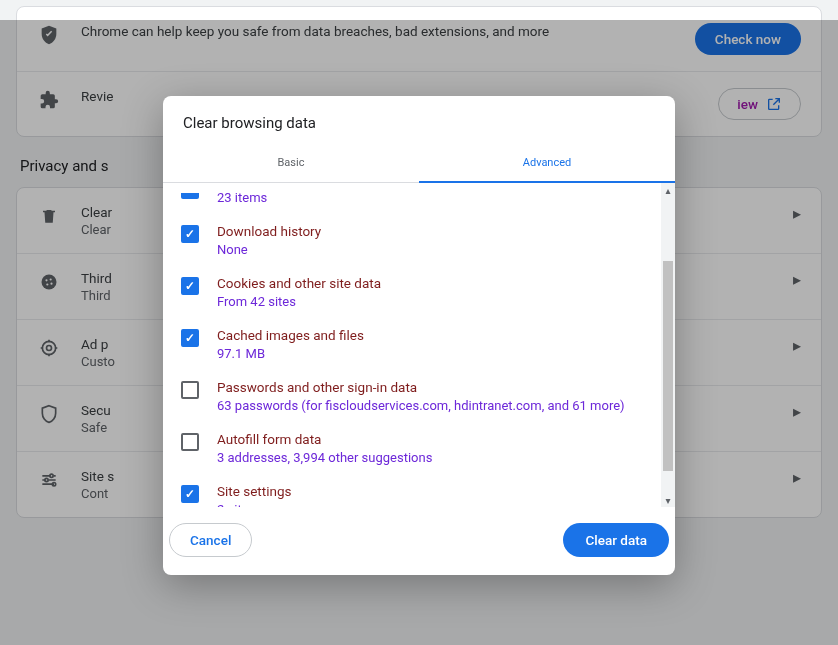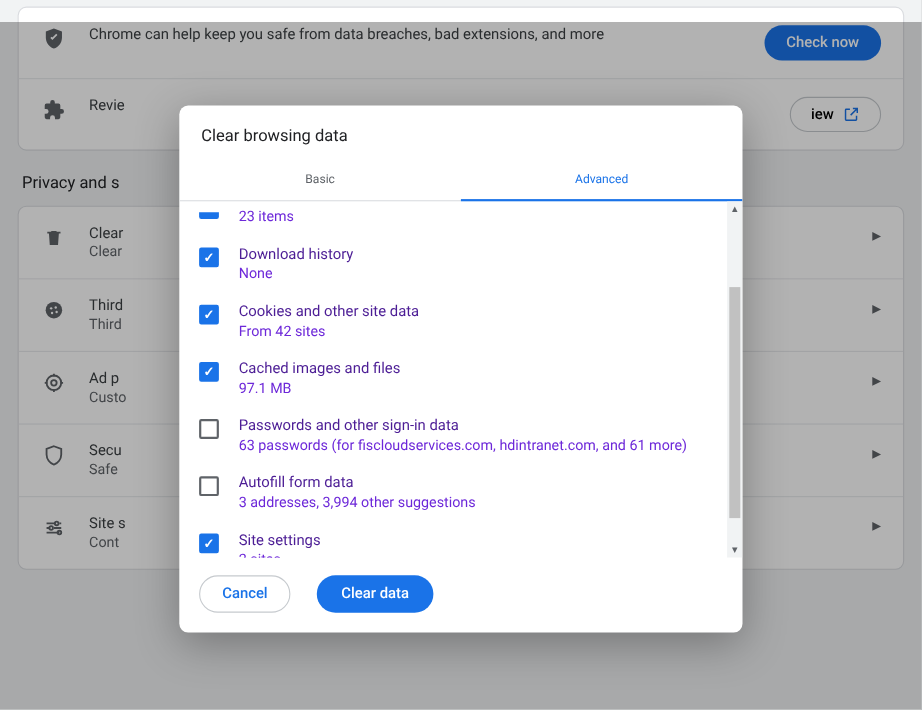--- a/index.html
+++ b/index.html
@@ -7,43 +7,43 @@
 
   .page { padding:0 16px; }
   .card { background:#fff; border:1px solid #dadce0; border-radius:8px; margin:6px 0; }
   .cardrow { display:flex; align-items:flex-start; padding:16px 20px; gap:20px; border-bottom:1px solid #e8eaed; }
   .cardrow:last-child { border-bottom:none; }
   .cardrow .ic { width:24px; height:24px; flex:0 0 24px; color:#5f6368; display:flex; align-items:center; justify-content:center; }
   .cardrow .txt { flex:1; color:#3c4043; font-size:13.5px; }
   .cardrow .sub { color:#5f6368; font-size:13px; margin-top:2px; }
   .chev { color:#5f6368; }
   .btn-check { background:#1a73e8; color:#ffffff; border:none; border-radius:16px; padding:8px 20px; font-size:13.5px; font-weight:500; cursor:pointer; }
-  .btn-review { background:#fff; color:#000000; border:1px solid #c6cace; border-radius:16px; padding:7px 18px; font-size:13.5px; font-weight:500; cursor:pointer; display:flex; align-items:center; gap:8px; }
+  .btn-review { background:#fff; color:#a21caf; border:1px solid #c6cace; border-radius:16px; padding:7px 18px; font-size:13.5px; font-weight:500; cursor:pointer; display:flex; align-items:center; gap:8px; }
   .sectionhdr { font-size:15px; color:#202124; padding:14px 4px 6px; }
 
   .overlay { position:absolute; inset:0; background:rgba(0,0,0,0.30); display:flex; align-items:flex-start; justify-content:center; padding-top:76px;margin-top:20px; }
   .dialog { width:512px; background:#fff; border-radius:8px; box-shadow:0 10px 40px rgba(0,0,0,0.3); overflow:hidden; display:flex; flex-direction:column; }
   .dlg-title { font-size:15px; color:#202124; padding:18px 20px 14px; }
   .tabs { display:flex; }
   .tab { flex:1; text-align:center; font-size:11px; padding:10px 0 12px; color:#5f6368; cursor:pointer; border-bottom:1px solid #dadce0; position:relative; }
   .tab.active { color:#1a73e8; font-weight:400; border-bottom:2px solid #1a73e8; }
   .dlg-body { position:relative; height:324px; overflow:hidden; }
   .dlg-scroll { position:absolute; left:0; top:0; right:14px; padding:4px 4px 0 18px; }
   .opt { display:flex; align-items:flex-start; gap:18px; padding:8px 0 10px; }
   .cb { width:18px; height:18px; margin-top:2px; flex:0 0 18px; border:2px solid #5f6368; border-radius:2px; display:flex; align-items:center; justify-content:center; cursor:pointer; }
   .cb.checked { background:#1a73e8; border-color:#1a73e8; }
   .cb.checked::after{ content:"✓"; color:#fff; font-size:12px; font-weight:bold; line-height:1; }
   .cb.half-bottom-peek{ border:none; background:#1a73e8; height:6px; margin-top:0; border-radius:0 0 2px 2px; }
-  .opt .lbl { color:#4c1d95; font-size:13.5px; }
+  .opt .lbl { color:#7f1d1d; font-size:13.5px; }
   .opt .det { color:#6d28d9; font-size:13px; margin-top:3px; }
   .scrollbar { position:absolute; right:0; top:0; bottom:0; width:14px; background:#f1f3f4; }
   .sb-arrow { height:14px; color:#5f6368; font-size:10px; display:flex; align-items:center; justify-content:center; }
   .sb-track { position:absolute; top:14px; bottom:14px; left:0; right:0; }
   .sb-thumb { position:absolute; left:2px; right:2px; top:64px; height:210px; background:#c1c1c1; border-radius:0; }
-  .dlg-actions { display:flex; justify-content:flex-start; gap:24px; padding:16px 18px 18px; }
+  .dlg-actions { display:flex; justify-content:space-between; gap:24px; padding:16px 6px 18px; }
   .btn-cancel { background:#fff; color:#1a73e8; border:1px solid #c6cace; border-radius:18px; padding:8px 20px; font-size:13.5px; font-weight:500; }
   .btn-clear { background:#1a73e8; color:#fff; border:none; border-radius:18px; padding:9px 22px; font-size:13.5px; font-weight:500; }
 </style>
 </head>
 <body>
 
 <div class="page">
   <div class="card">
     <div class="cardrow">
       <div class="ic">

